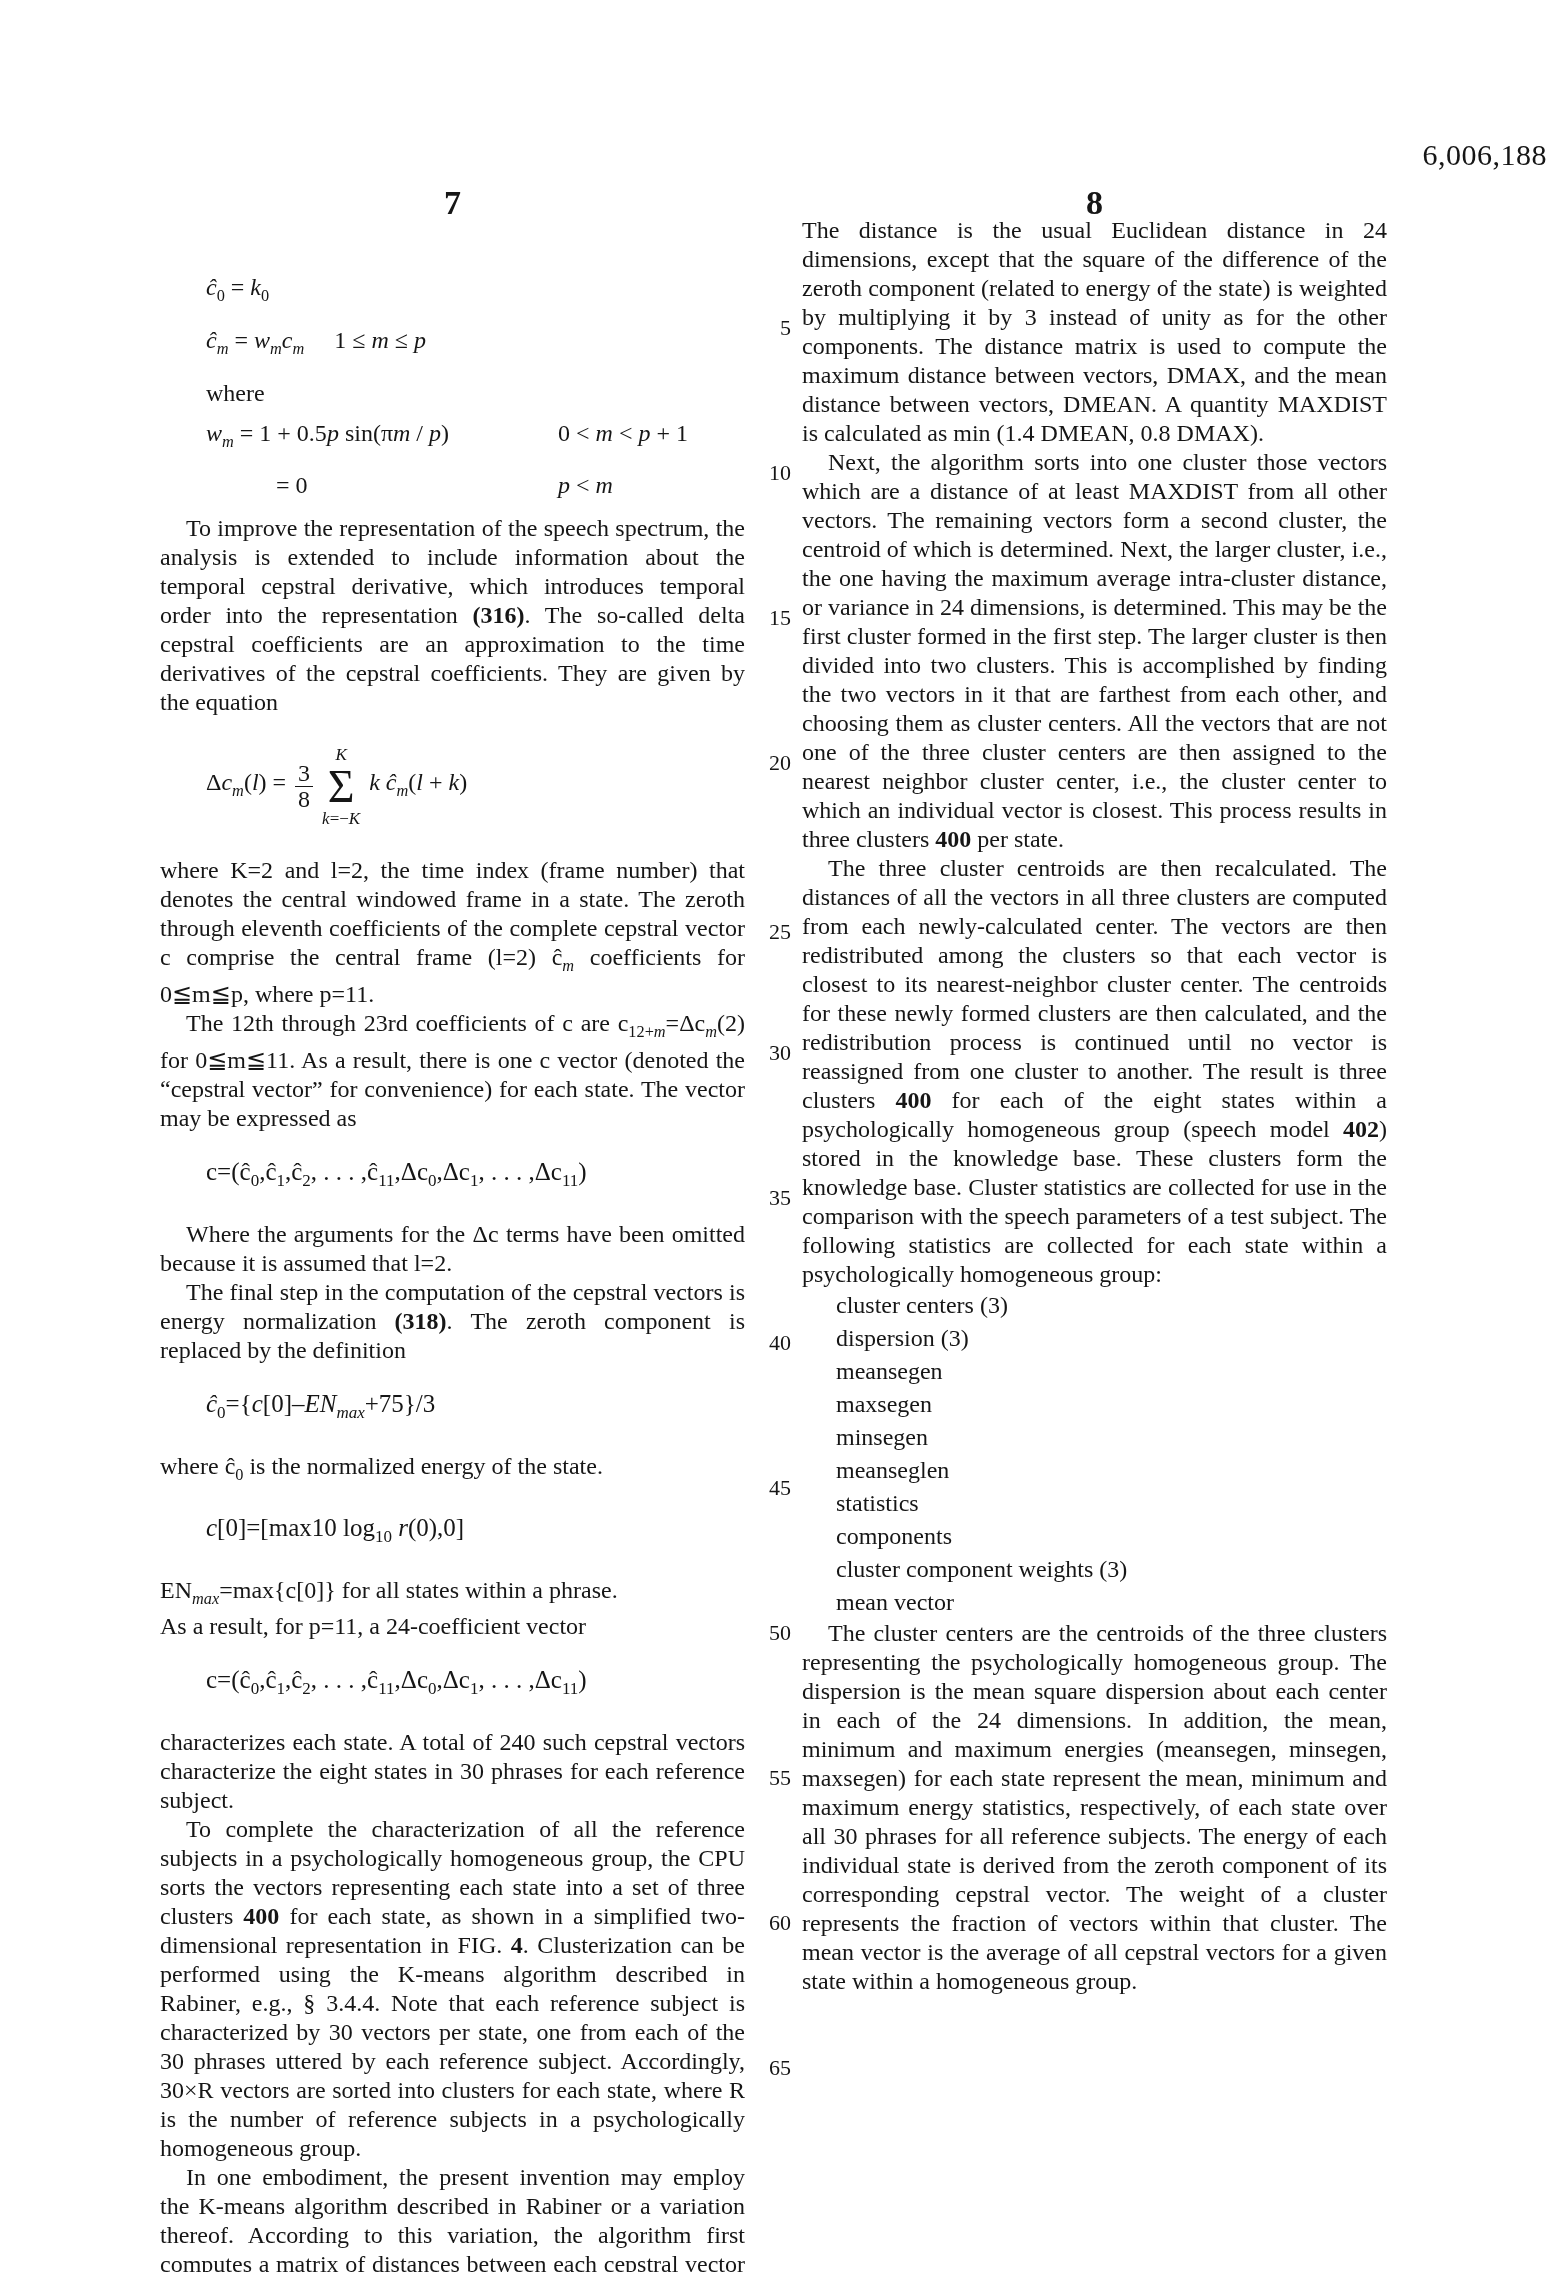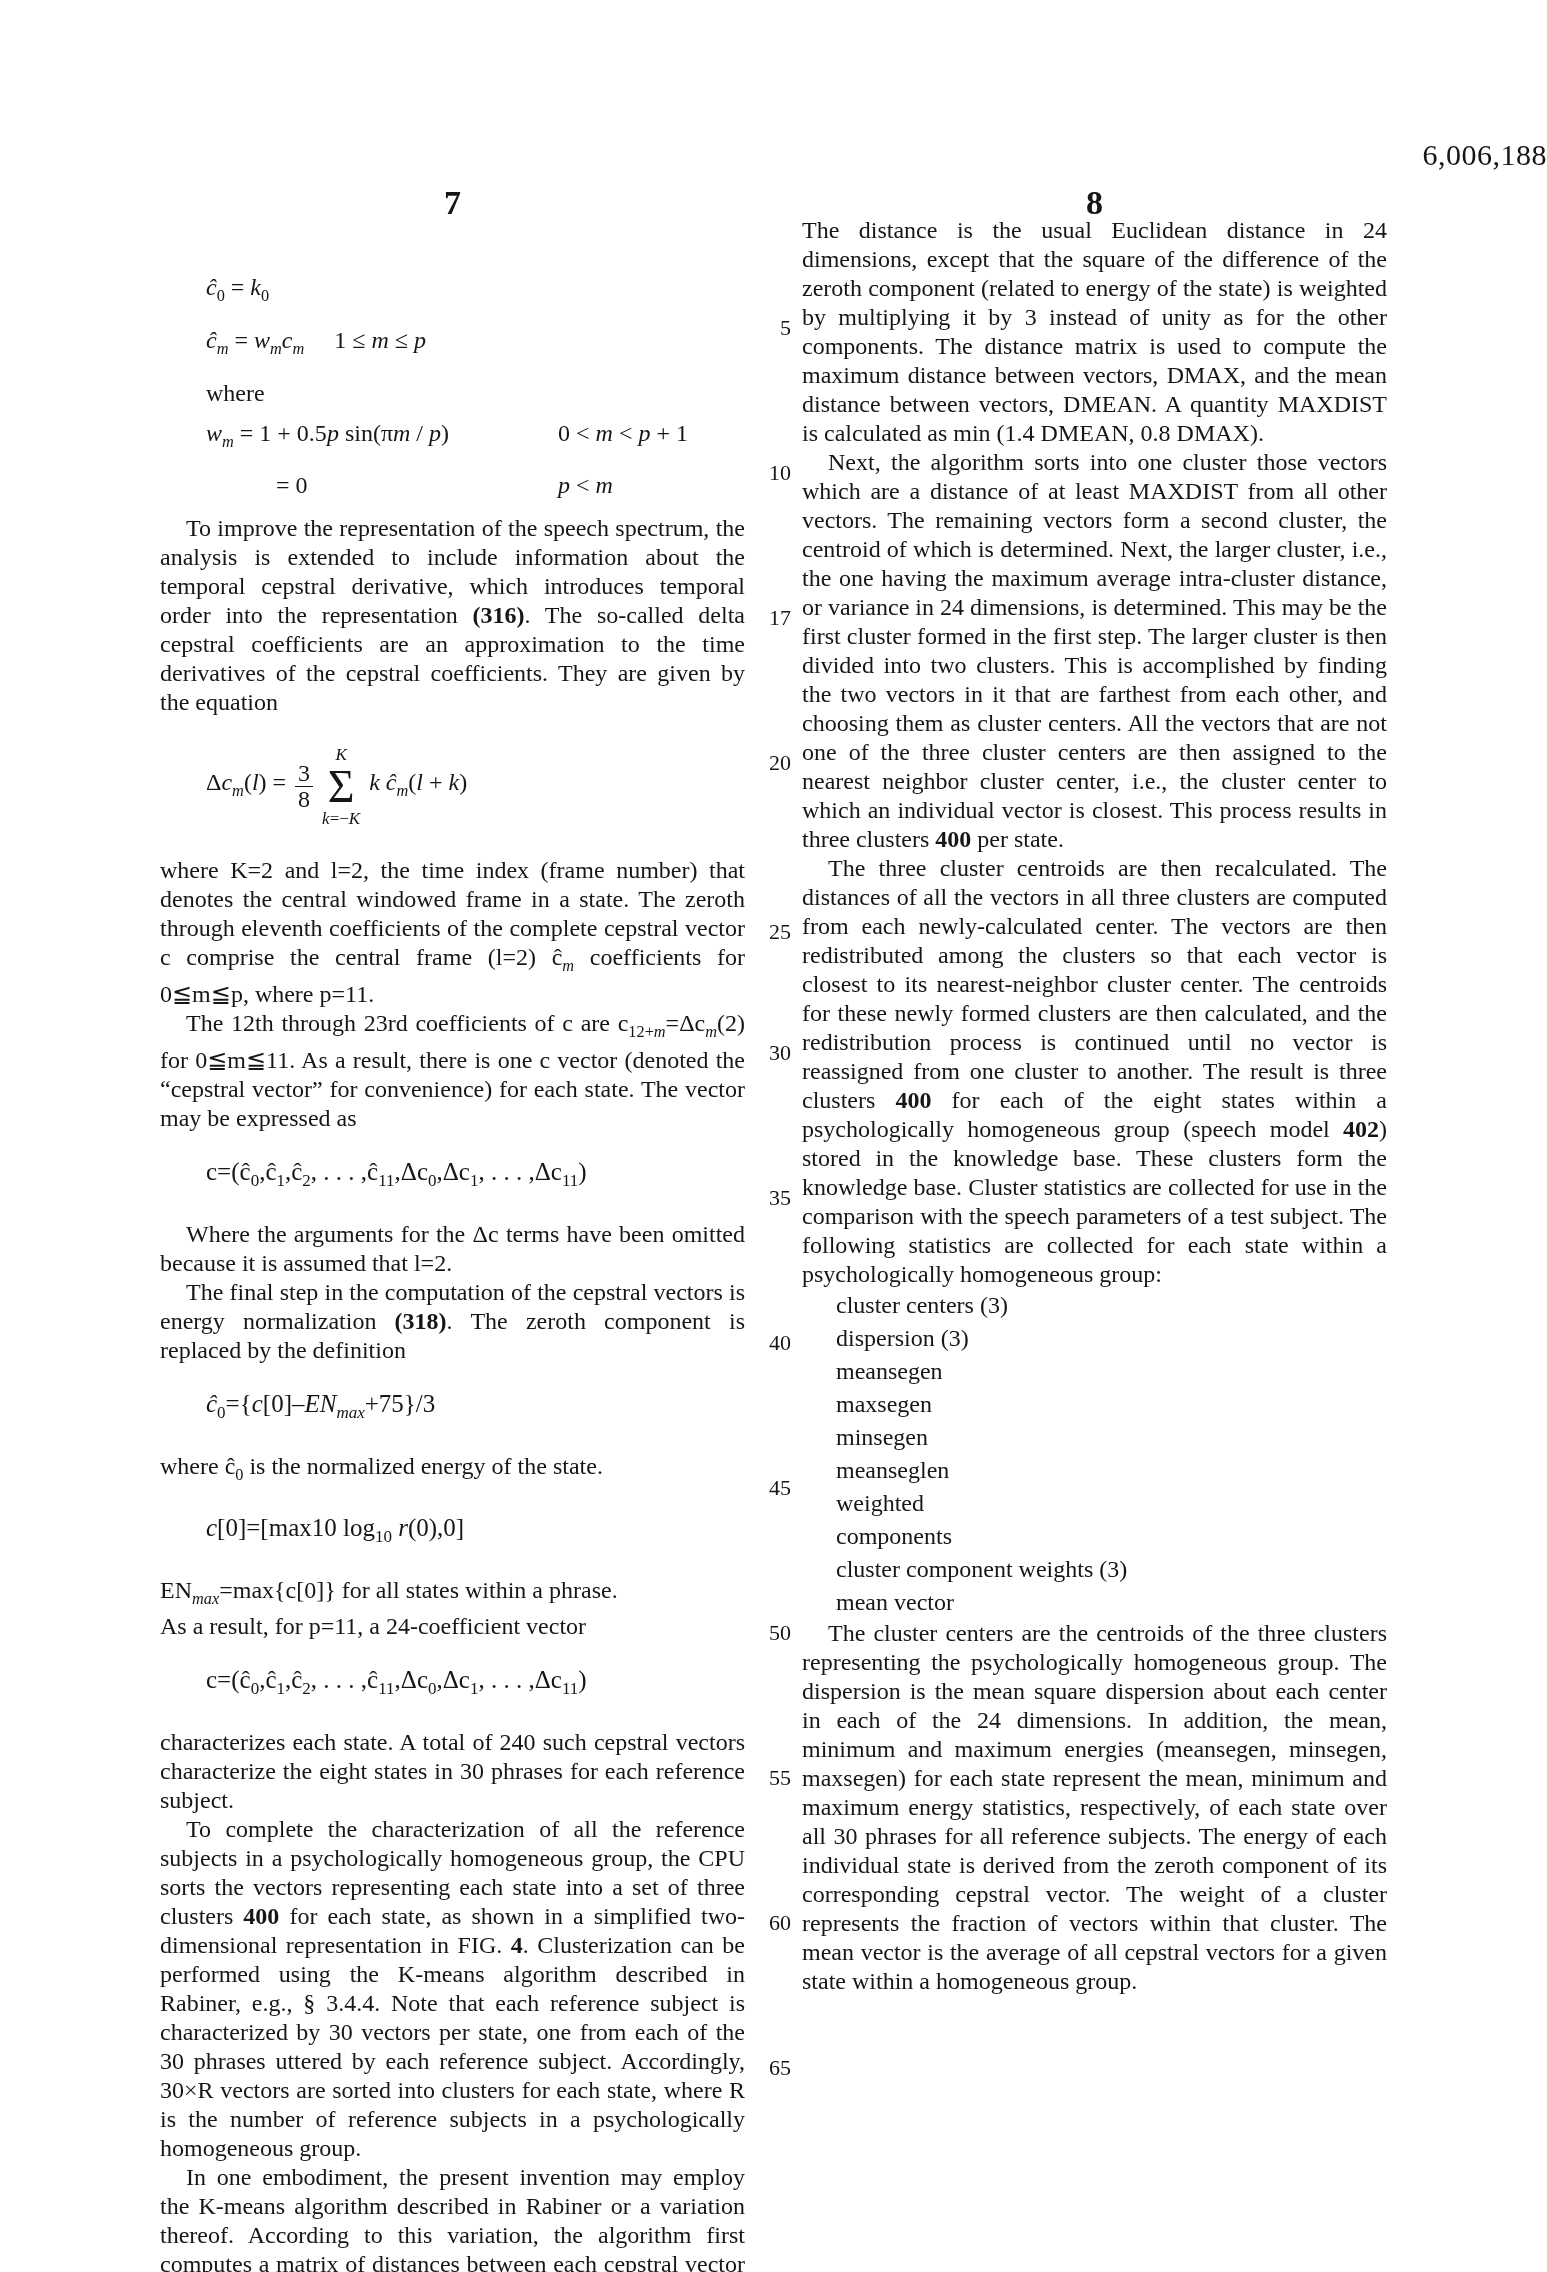--- a/index.html
+++ b/index.html
@@ -61,21 +61,21 @@
 <div class="page">
 
   <div class="patent-number">6,006,188</div>
 
   <div class="pagenum pleft">7</div>
   <div class="pagenum pright">8</div>
 
   <div>
       <div class="line-num" style="top: 316px;">5</div>
       <div class="line-num" style="top: 461px;">10</div>
-      <div class="line-num" style="top: 606px;">17</div>
+      <div class="line-num" style="top: 606px;">15</div>
       <div class="line-num" style="top: 751px;">20</div>
       <div class="line-num" style="top: 920px;">25</div>
       <div class="line-num" style="top: 1041px;">30</div>
       <div class="line-num" style="top: 1186px;">35</div>
       <div class="line-num" style="top: 1331px;">40</div>
       <div class="line-num" style="top: 1476px;">45</div>
       <div class="line-num" style="top: 1621px;">50</div>
       <div class="line-num" style="top: 1766px;">55</div>
       <div class="line-num" style="top: 1911px;">60</div>
       <div class="line-num" style="top: 2056px;">65</div>
@@ -149,21 +149,21 @@
     <p class="ind">Next, the algorithm sorts into one cluster those vectors which are a distance of at least MAXDIST from all other vectors. The remaining vectors form a second cluster, the centroid of which is determined. Next, the larger cluster, i.e., the one having the maximum average intra-cluster distance, or variance in 24 dimensions, is determined. This may be the first cluster formed in the first step. The larger cluster is then divided into two clusters. This is accomplished by finding the two vectors in it that are farthest from each other, and choosing them as cluster centers. All the vectors that are not one of the three cluster centers are then assigned to the nearest neighbor cluster center, i.e., the cluster center to which an individual vector is closest. This process results in three clusters <b>400</b> per state.</p>
     <p class="ind">The three cluster centroids are then recalculated. The distances of all the vectors in all three clusters are computed from each newly-calculated center. The vectors are then redistributed among the clusters so that each vector is closest to its nearest-neighbor cluster center. The centroids for these newly formed clusters are then calculated, and the redistribution process is continued until no vector is reassigned from one cluster to another. The result is three clusters <b>400</b> for each of the eight states within a psychologically homogeneous group (speech model <b>402</b>) stored in the knowledge base. These clusters form the knowledge base. Cluster statistics are collected for use in the comparison with the speech parameters of a test subject. The following statistics are collected for each state within a psychologically homogeneous group:</p>
 
     <div class="stats">
         <div class="stat-item">cluster centers (3)</div>
         <div class="stat-item">dispersion (3)</div>
         <div class="stat-item">meansegen</div>
         <div class="stat-item">maxsegen</div>
         <div class="stat-item">minsegen</div>
         <div class="stat-item">meanseglen</div>
-        <div class="stat-item">weighted</div>
+        <div class="stat-item">statistics</div>
         <div class="stat-item">components</div>
         <div class="stat-item">cluster component weights (3)</div>
         <div class="stat-item">mean vector</div>
       </div>
 
     <p class="ind">The cluster centers are the centroids of the three clusters representing the psychologically homogeneous group. The dispersion is the mean square dispersion about each center in each of the 24 dimensions. In addition, the mean, minimum and maximum energies (meansegen, minsegen, maxsegen) for each state represent the mean, minimum and maximum energy statistics, respectively, of each state over all 30 phrases for all reference subjects. The energy of each individual state is derived from the zeroth component of its corresponding cepstral vector. The weight of a cluster represents the fraction of vectors within that cluster. The mean vector is the average of all cepstral vectors for a given state within a homogeneous group.</p>
   </div>
 
 </div>
 

